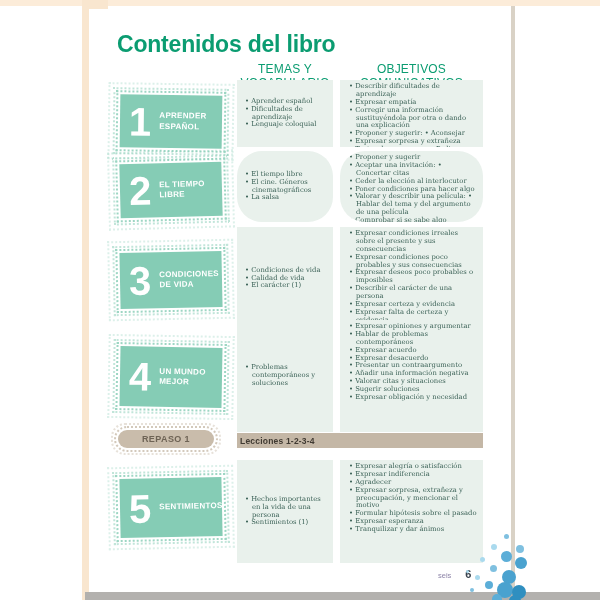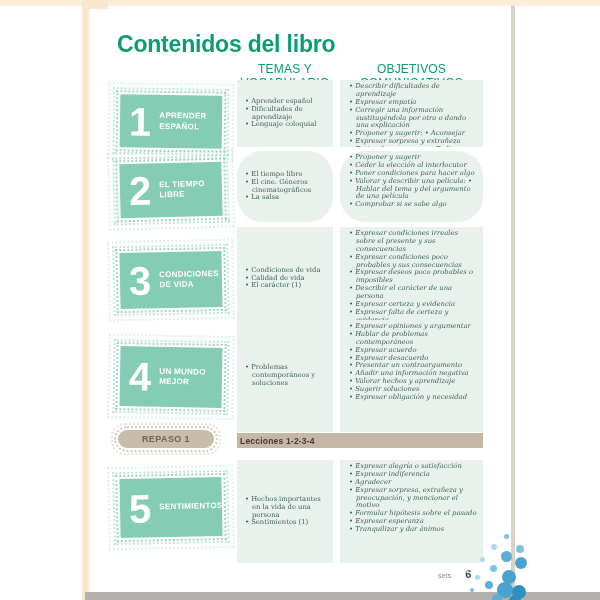--- a/index.html
+++ b/index.html
@@ -23,21 +23,21 @@
   .col-header {
     position:absolute; top:62px; font-size:12px; font-weight:normal;
     letter-spacing:0.2px; color:#0b9c71; text-align:center;
   }
   .col-header-topics     { left:237px; width:96px; }
   .col-header-objectives { left:340px; width:143px; }
 
   
   .panel { position:absolute; background:#e9f1ec; overflow:hidden; }
   .topics-panel     { left:237px; width:96px; display:flex; align-items:center; }
-  .objectives-panel { left:340px; width:143px;font-style:italic; }
+  .objectives-panel { left:340px; width:143px; }
   .row1 { top:80px;  height:67px; }
   .row2 { top:151px; height:71px;border-radius:25px; }
   .row3 { top:227px; height:103px; }
   .row4 { top:320px; height:112px; }
   .row5 { top:460px; height:103px; }
 
   .panel ul {
     list-style:none; font-family:"DejaVu Serif", serif;
     font-size:6.8px; line-height:1.16; color:#3a6156;
   }
@@ -155,20 +155,21 @@
   <div class="panel topics-panel row2">
     <ul>
         <li>El tiempo libre</li>
         <li>El cine. Géneros cinematográficos</li>
         <li>La salsa</li>
       </ul>
   </div>
   <div class="panel objectives-panel row2">
     <ul>
         <li>Proponer y sugerir</li>
+        <li>Aceptar una invitación: • Concertar citas</li>
         <li>Ceder la elección al interlocutor</li>
         <li>Poner condiciones para hacer algo</li>
         <li>Valorar y describir una película: • Hablar del tema y del argumento de una película</li>
         <li>Comprobar si se sabe algo</li>
       </ul>
   </div>
 
   <div class="unit-block unit-3">
     <span class="unit-number">3</span>
     <span class="unit-label">CONDICIONES
@@ -204,21 +205,21 @@
       </ul>
   </div>
   <div class="panel objectives-panel row4">
     <ul>
         <li>Expresar opiniones y argumentar</li>
         <li>Hablar de problemas contemporáneos</li>
         <li>Expresar acuerdo</li>
         <li>Expresar desacuerdo</li>
         <li>Presentar un contraargumento</li>
         <li>Añadir una información negativa</li>
-        <li>Valorar hechos y aprendizaje</li>
+        <li>Valorar citas y situaciones</li>
         <li>Sugerir soluciones</li>
         <li>Expresar obligación y necesidad</li>
       </ul>
   </div>
 
   <div class="repaso-pill">
     <span>REPASO 1</span>
   </div>
   <div class="lessons-bar">Lecciones 1-2-3-4</div>
 

